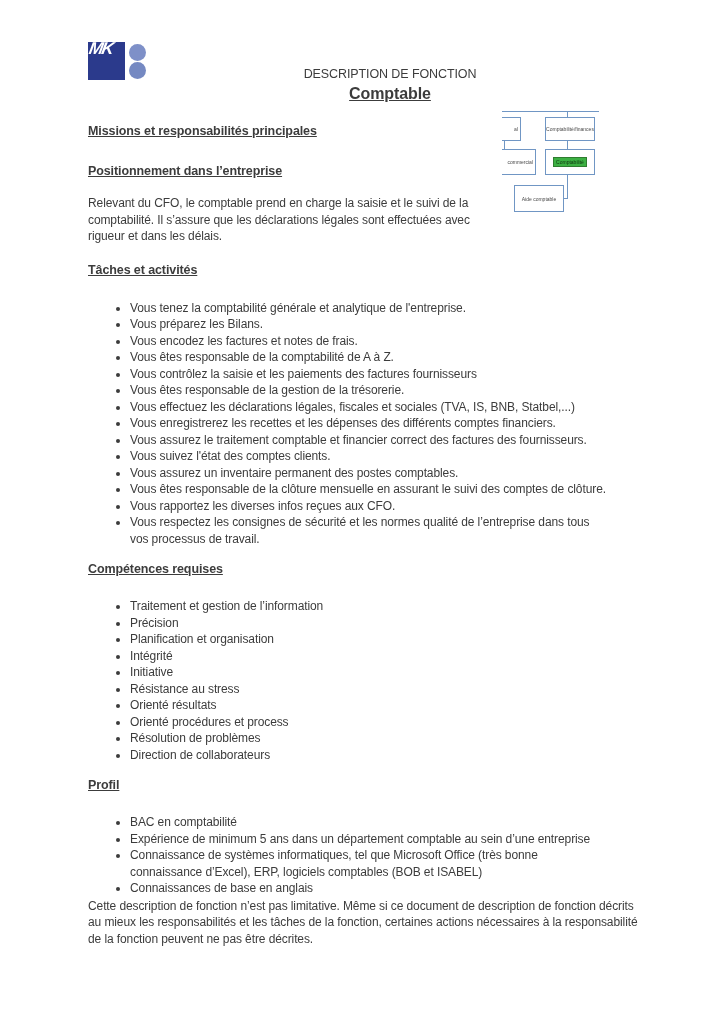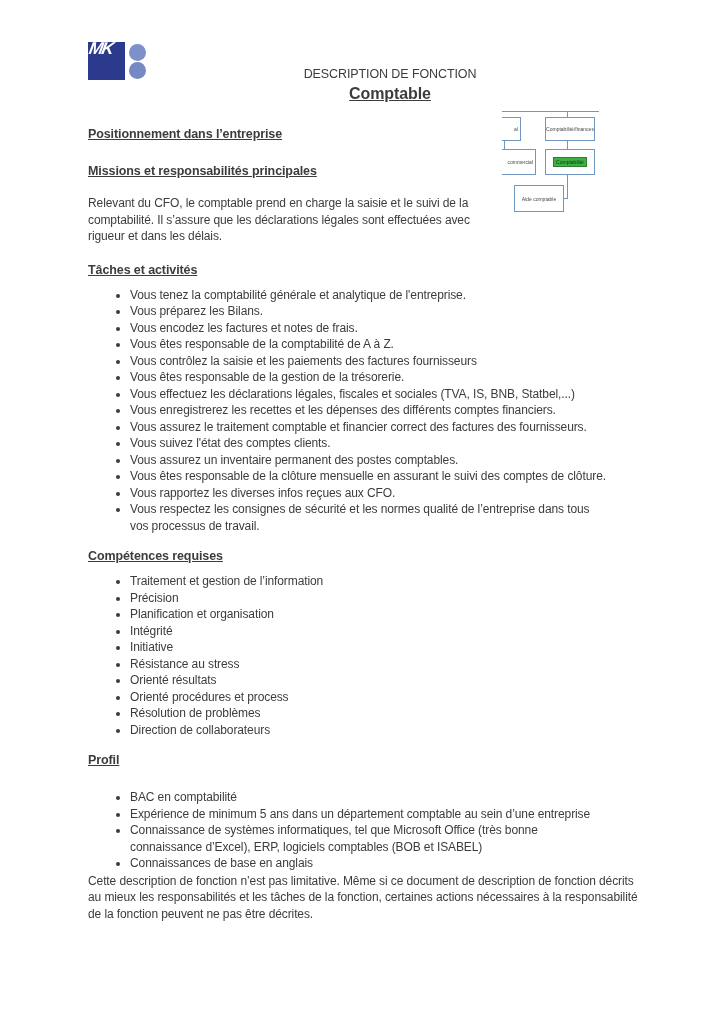--- a/index.html
+++ b/index.html
@@ -53,22 +53,22 @@
   }
   .hd.pos  { margin-top:24px; }
   .hd.mis  { margin-top:21px; }
   .hd.tas  { margin-top:17px; }
   .hd.comp { margin-top:14px; }
   .hd.prof { margin-top:14px; }
 
   .para { margin-top:16px; max-width:412px; }
 
   ul.doc-list { margin:0; padding-left:42px; list-style-type:disc; }
-  ul.doc-list.tasks { margin-top:9px; max-width:520px; }
-  ul.doc-list.comps { margin-top:9px; }
+  ul.doc-list.tasks { margin-top:22px; max-width:520px; }
+  ul.doc-list.comps { margin-top:21px; }
   ul.doc-list.prof  { margin-top:21px; max-width:520px; }
   ul.doc-list li { line-height:16.5px; }
 
   
   .page-num { margin-top:9px; text-align:right; padding-right:0; }
   .disclaimer { margin-top:1px; max-width:556px; }
 </style>
 </head>
 <body>
 
@@ -104,23 +104,23 @@
     <div class="oc-box" style="left:12px; top:82px; width:50px; height:27px;">
       <span>Aide comptable</span>
     </div>
   </div>
 
   <div class="content">
 
     <div class="doc-type">DESCRIPTION DE FONCTION</div>
     <div class="doc-title">Comptable</div>
 
+    <div class="hd mis">Missions et responsabilités principales</div>
+
     <div class="hd pos">Positionnement dans l’entreprise</div>
-
-    <div class="hd mis">Missions et responsabilités principales</div>
     <p class="para">Relevant du CFO, le comptable prend en charge la saisie et le suivi de la comptabilité. Il s’assure que les déclarations légales sont effectuées avec rigueur et dans les délais.</p>
 
     <div class="hd tas">Tâches et activités</div>
     <ul class="doc-list tasks">
       <li>Vous tenez la comptabilité générale et analytique de l'entreprise.</li>
       <li>Vous préparez les Bilans.</li>
       <li>Vous encodez les factures et notes de frais.</li>
       <li>Vous êtes responsable de la comptabilité de A à Z.</li>
       <li>Vous contrôlez la saisie et les paiements des factures fournisseurs</li>
       <li>Vous êtes responsable de la gestion de la trésorerie.</li>

